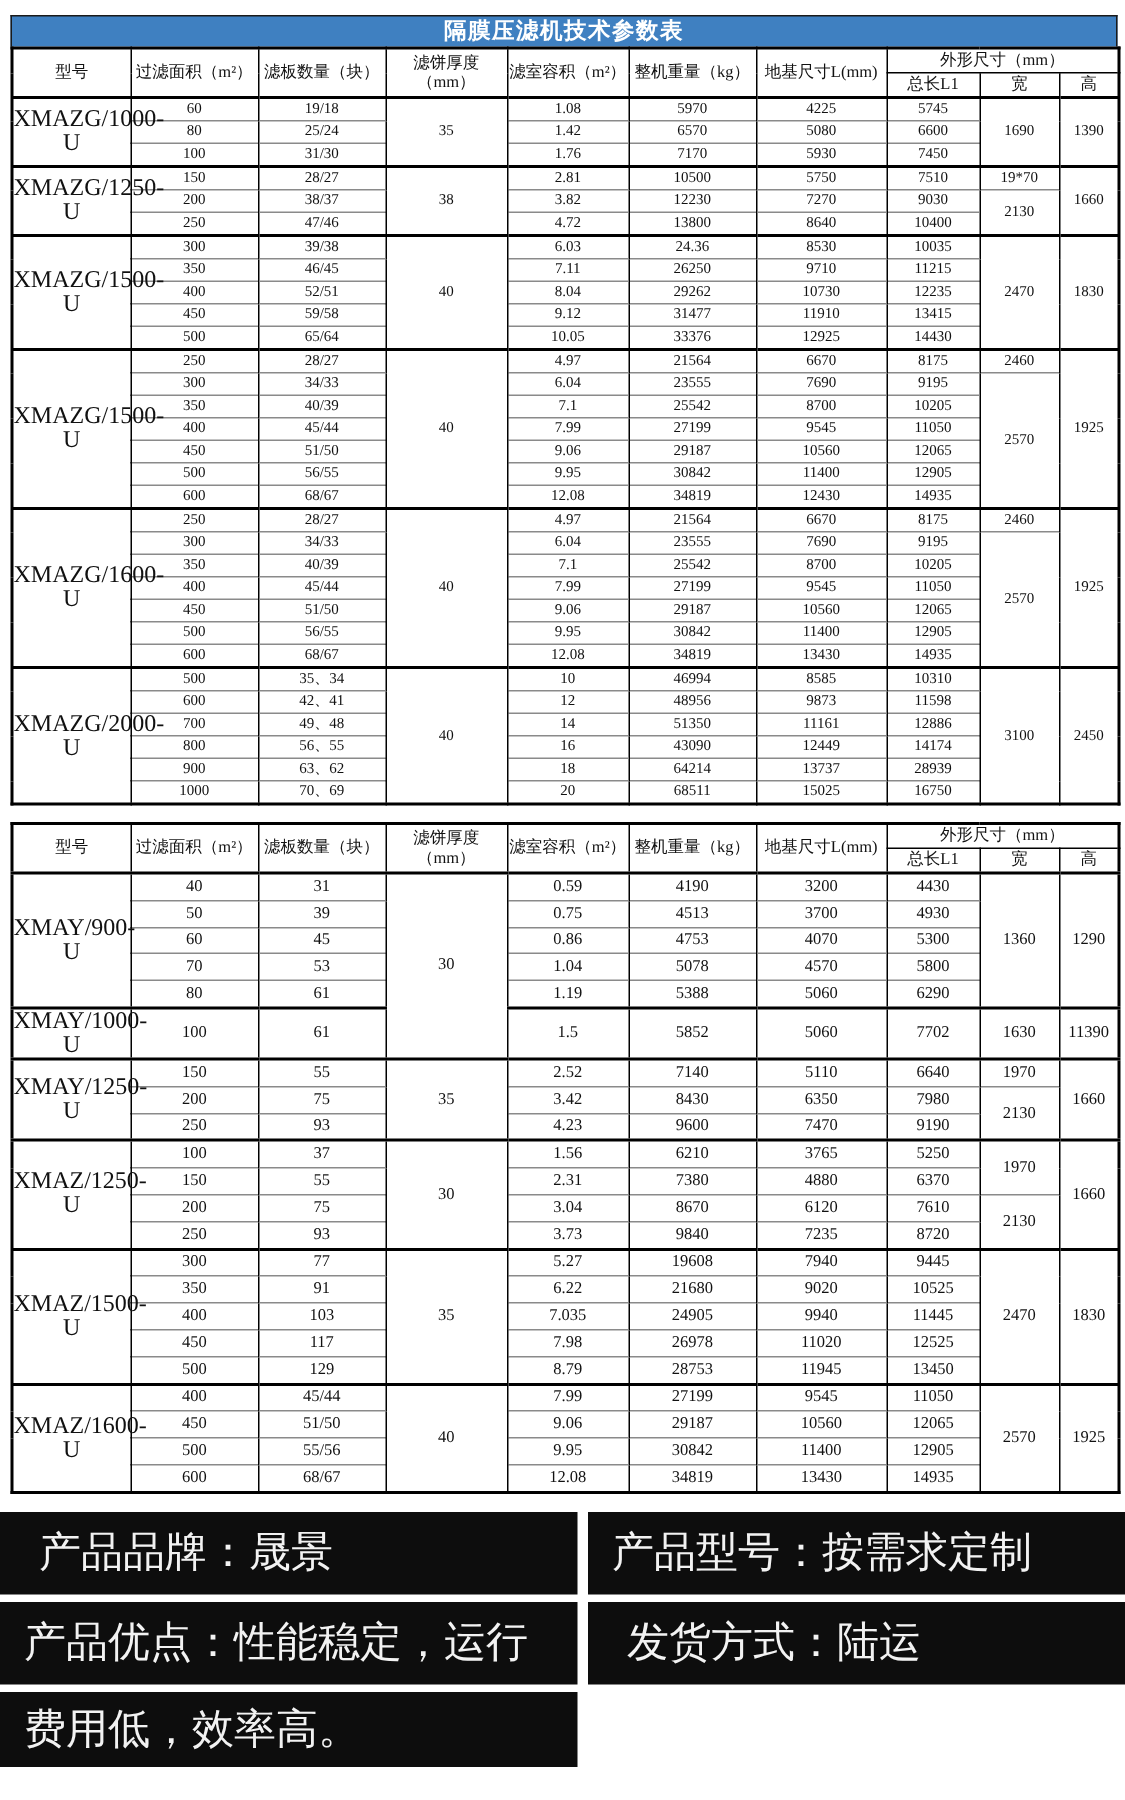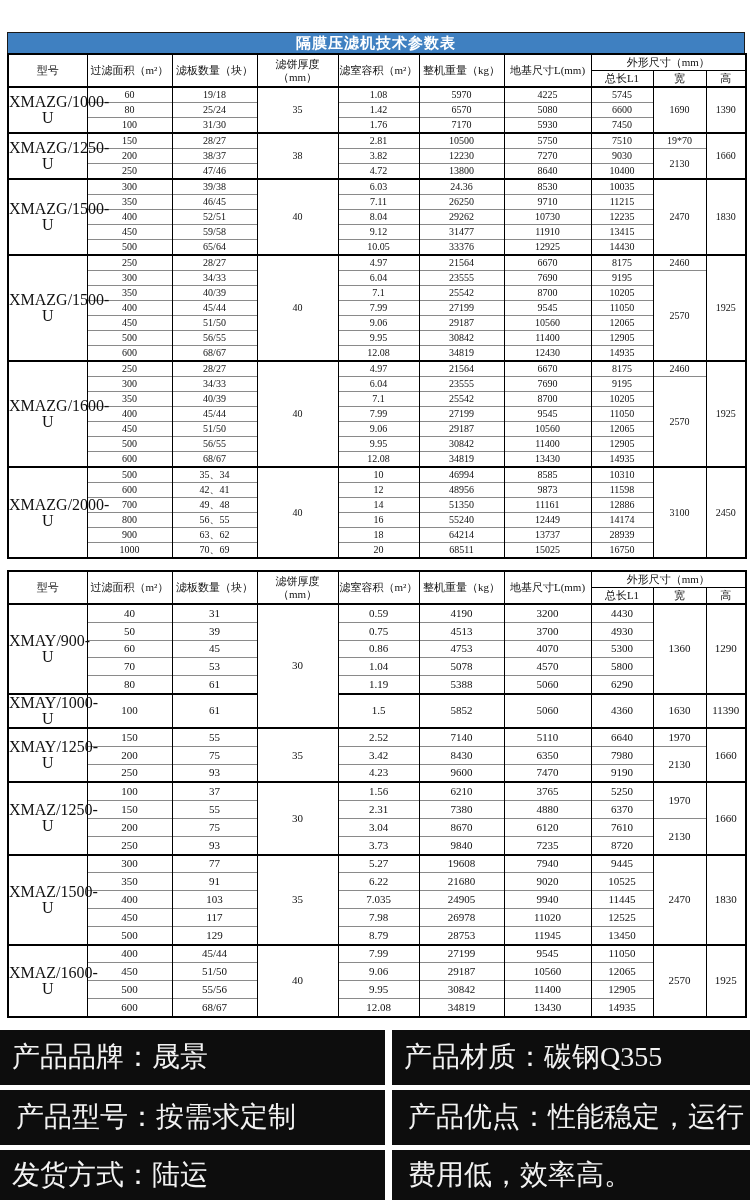--- a/index.html
+++ b/index.html
@@ -1,21 +1,21 @@
 <!DOCTYPE html>
 <html><head>
 <meta charset="utf-8">
 <style>
   html,body{margin:0;padding:0;}
   body{
     width:750px;height:1200px;background:#ffffff;
     font-family:"Liberation Serif","DejaVu Serif",serif;
     -webkit-font-smoothing:none;
   }
-  .tables-wrap{padding:10px 5px 0 7px;margin-top:22px;}
+  .tables-wrap{padding:10px 5px 0 7px;}
   .tbl-section{margin-bottom:11px;}
   .tbl-title{
     height:20px;line-height:20px;text-align:center;
     background:#3f80c1;color:#ffffff;font-weight:bold;
     font-size:15px;letter-spacing:1px;
     border:1px solid #1a1a1a;border-bottom:none;
   }
   .tbl-section.second .tbl-title{height:23px;line-height:23px;font-size:17px;}
   table.spec{
     border-collapse:collapse;table-layout:fixed;width:738px;
@@ -41,21 +41,21 @@
     grid-template-columns:385px 1fr;
     grid-template-rows:55px 55px 50px 68px;
     gap:5px 7px;width:750px;
   }
   .info-block{
     background:#0d0d0d;color:#f2f2f2;
     display:flex;align-items:center;
     font-size:28px;white-space:nowrap;overflow:hidden;
     font-family:"Liberation Serif","DejaVu Serif",serif;
   }
-  .info-block.left{padding-left:12px;}
+  .info-block.left{padding-left:26px;}
   .info-block.right{padding-left:16px;}
 </style>
 </head>
 <body>
 
 <div class="tables-wrap">
   <section class="tbl-section first">
     <div class="tbl-title">隔膜压滤机技术参数表</div>
     <table class="spec t0" id="spec-table-0">
         <colgroup>
@@ -336,21 +336,21 @@
             <td>49、48</td>
             <td>14</td>
             <td>51350</td>
             <td>11161</td>
             <td>12886</td>
           </tr>
           <tr>
             <td>800</td>
             <td>56、55</td>
             <td>16</td>
-            <td>55240</td>
+            <td>43090</td>
             <td>12449</td>
             <td>14174</td>
           </tr>
           <tr>
             <td>900</td>
             <td>63、62</td>
             <td>18</td>
             <td>64214</td>
             <td>13737</td>
             <td>28939</td>
@@ -442,21 +442,21 @@
             <td>5060</td>
             <td>6290</td>
           </tr>
           <tr class="group-start">
             <td class="model-cell">XMAY/1000-U</td>
             <td>100</td>
             <td>61</td>
             <td>1.5</td>
             <td>5852</td>
             <td>5060</td>
-            <td>4360</td>
+            <td>7702</td>
             <td>1630</td>
             <td>11390</td>
           </tr>
           <tr class="group-start">
             <td rowspan="3" class="model-cell">XMAY/1250-U</td>
             <td>150</td>
             <td>55</td>
             <td rowspan="3">35</td>
             <td>2.52</td>
             <td>7140</td>
@@ -599,18 +599,17 @@
             <td>13430</td>
             <td>14935</td>
           </tr>
         </tbody>
       </table>
   </section>
 </div>
 
 <div class="info-grid" id="info-grid">
     <div class="info-block left">产品品牌：晟景</div>
-    <div class="info-block left">产品材质：碳钢Q355</div>
     <div class="info-block right">产品型号：按需求定制</div>
     <div class="info-block right">产品优点：性能稳定，运行</div>
     <div class="info-block left">发货方式：陆运</div>
     <div class="info-block right">费用低，效率高。</div>
   </div>
 
 </body></html>

